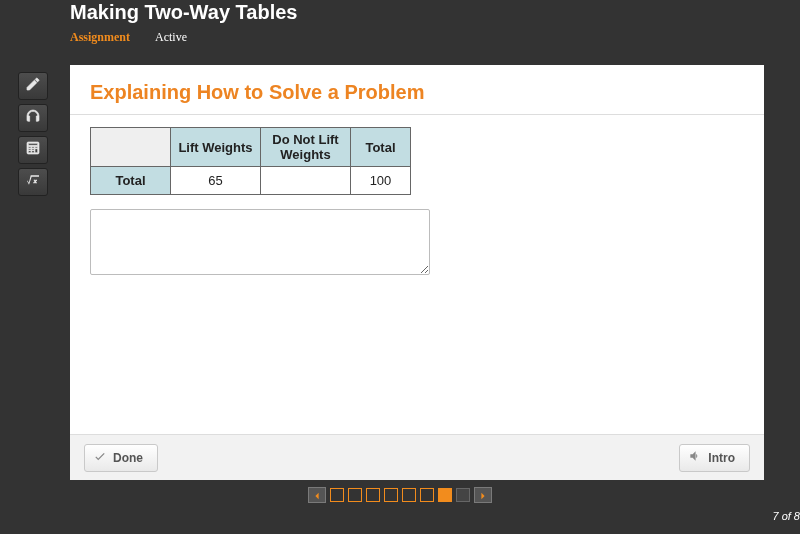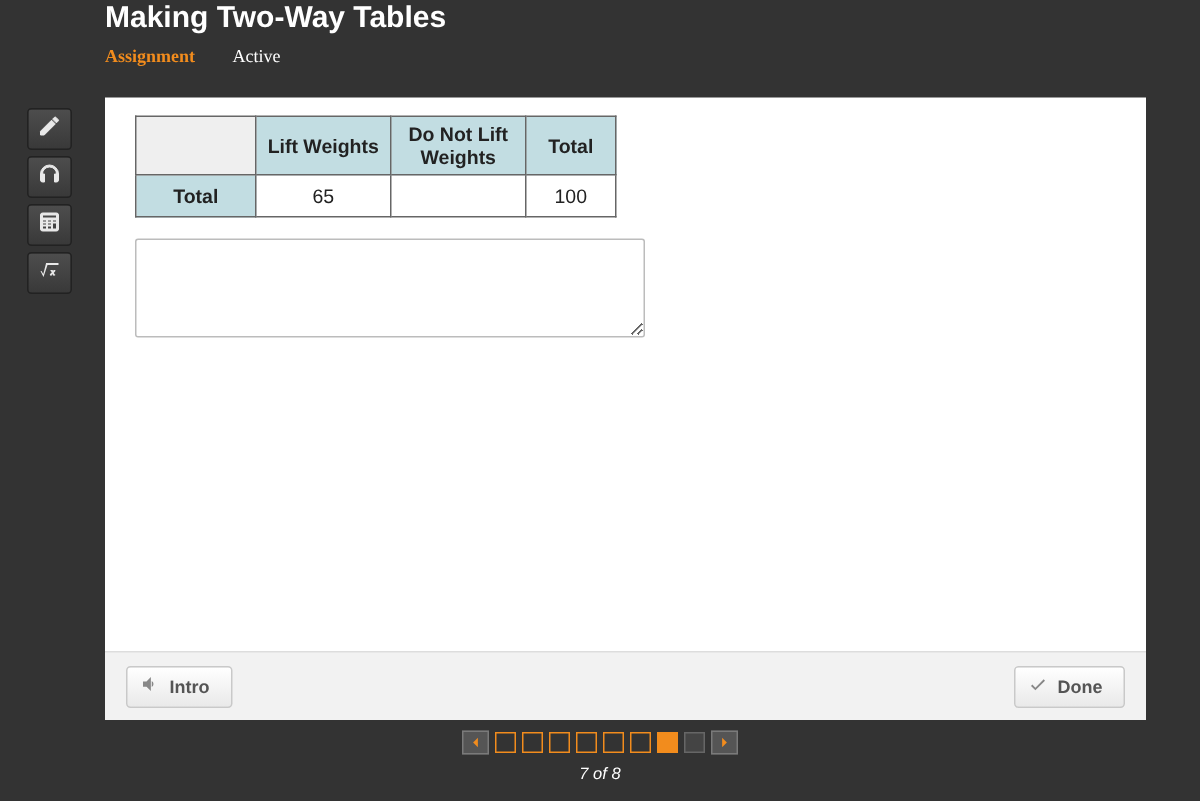--- a/index.html
+++ b/index.html
@@ -146,21 +146,21 @@
     width: 14px; height: 14px;
     border: 1px solid #f28c1d;
     background: transparent;
     cursor: pointer;
   }
   .pagebox.current { background: #f28c1d; }
   .pagebox.disabled { border-color: #666; background: #444; }
   .pagetext {
     position: absolute;
     left: 0; right: 0; top: 510px;
-    text-align: center;
+    text-align: right;
     color: #fff; font-size: 11px; font-style: italic;
   }
 </style>
 </head>
 <body>
 
 <div class="header">
   <h1>Making Two-Way Tables</h1>
   <div class="sub">
     <span class="assignment">Assignment</span>
@@ -194,20 +194,23 @@
     <span>
       <svg viewBox="0 0 24 24">
           <path d="M3 13l3 6 4-12h11v-2H8.6L5.8 16 4 13H3z" stroke-width="0"></path>
           <text x="13" y="17" font-size="10" font-style="italic" fill="#e8e8e8" font-family="serif">x</text>
         </svg>
     </span>
   </div>
 </div>
 
 <div class="slide">
+  <div class="slide-head">
+    <h2>Explaining How to Solve a Problem</h2>
+  </div>
   <div class="slide-body">
 
     <table class="twoway">
       <tbody>
           <tr>
         <th class="corner col-label"></th>
         <th class="col-h1">Lift Weights</th>
         <th class="col-h2">Do Not Lift Weights</th>
         <th class="col-h3">Total</th>
       </tr>
@@ -221,33 +224,33 @@
       </table>
 
 
     <textarea class="answer" value="" style=""></textarea>
 
   </div>
   <div class="slide-foot">
     <button class="btn">
       <span>
         <svg viewBox="0 0 24 24">
+            <path d="M9 16.2l-3.5-3.5L4 14.2 9 19.2 20 8.2l-1.5-1.5z"></path>
+          </svg>
+      </span>
+      <span>Done</span>
+    </button>
+    <button class="btn">
+      <span>
+        <svg viewBox="0 0 24 24">
             <path d="M4 9v6h4l5 5V4L8 9H4zm12 3a4 4 0 0 0-2-3.46v6.92A4 4 0 0 0 16 12z"></path>
           </svg>
       </span>
       <span>Intro</span>
     </button>
-    <button class="btn">
-      <span>
-        <svg viewBox="0 0 24 24">
-            <path d="M9 16.2l-3.5-3.5L4 14.2 9 19.2 20 8.2l-1.5-1.5z"></path>
-          </svg>
-      </span>
-      <span>Done</span>
-    </button>
   </div>
 </div>
 
 <div class="pager">
   <div class="navbtn">
     <span>
       <svg viewBox="0 0 10 10">
           <path d="M7 1L3 5l4 4z"></path>
         </svg>
     </span>

